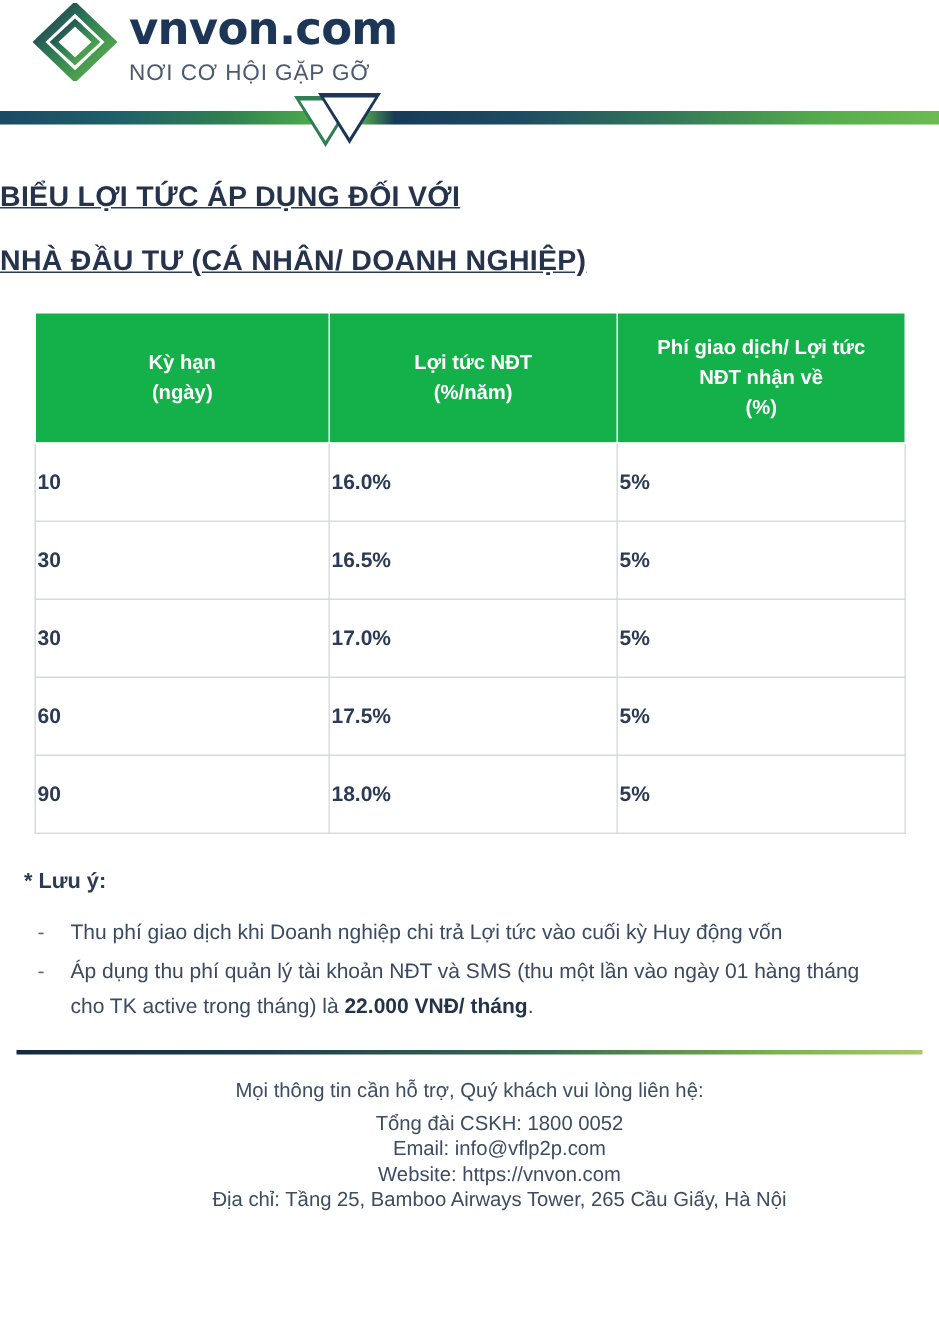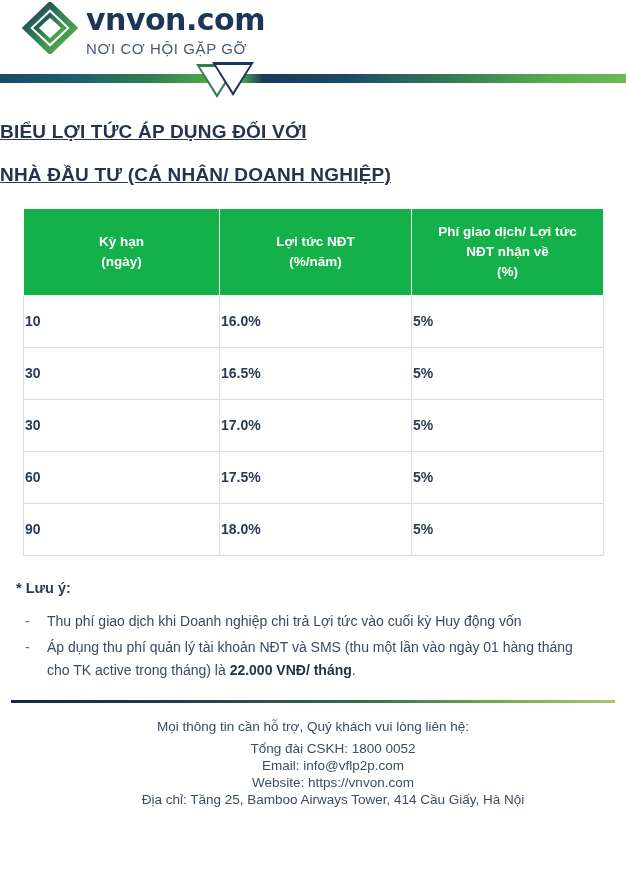--- a/index.html
+++ b/index.html
@@ -348,14 +348,14 @@
     </div>
   </div>
 </div>
 
 <div class="footer-rule"></div>
 <div class="footer">
   <div class="foot-lead">Mọi thông tin cần hỗ trợ, Quý khách vui lòng liên hệ:</div>
   <div class="foot-line">Tổng đài CSKH: 1800 0052</div>
   <div class="foot-line tight">Email: info@vflp2p.com</div>
   <div class="foot-line tight">Website: https://vnvon.com</div>
-  <div class="foot-line tight">Địa chỉ: Tầng 25, Bamboo Airways Tower, 414 Cầu Giấy, Hà Nội</div>
+  <div class="foot-line tight">Địa chỉ: Tầng 25, Bamboo Airways Tower, 265 Cầu Giấy, Hà Nội</div>
 </div>
 
 </body></html>

